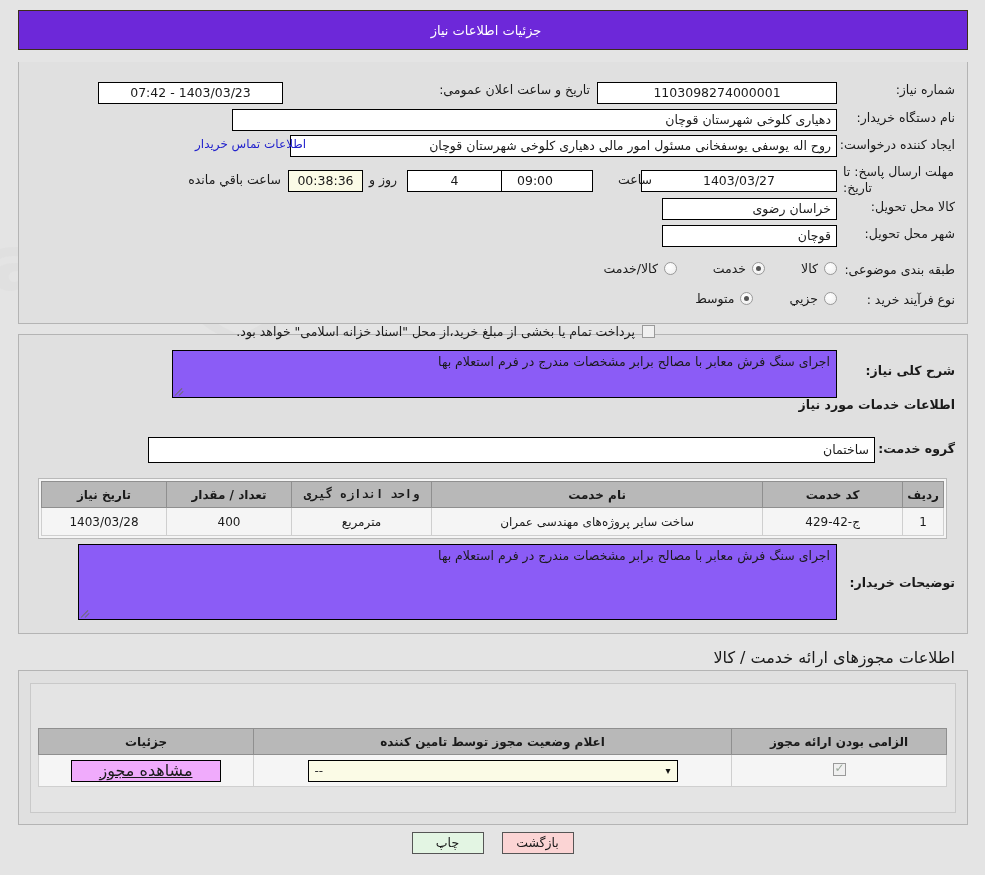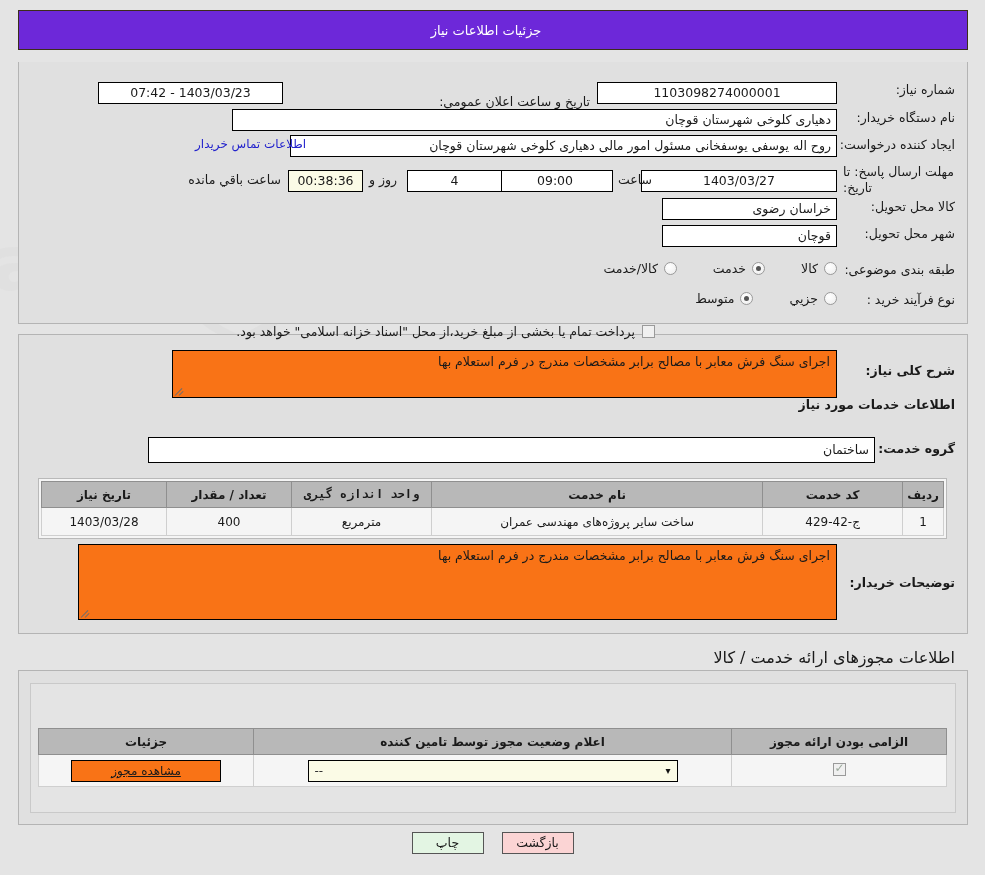--- a/index.html
+++ b/index.html
@@ -129,21 +129,21 @@
     position: absolute;
     left: 1px; top: -3px;
     font-size: 12px;
     color: #9aa89a;
     line-height: 14px;
   }
 
   
   .ta-wrap { position: absolute; z-index: 3; }
   .ta {
-    background: #f97316;
+    background: #8b5cf6;
     border: 1px solid #000000;
     font-size: 12.5px;
     color: #1a1a1a;
     padding: 3px 6px 0 6px;
     text-align: right;
     position: relative;
     overflow: hidden;
   }
   .resize-grip {
     position: absolute;
@@ -217,25 +217,25 @@
     font-size: 12px;
     display: flex;
     align-items: center;
     justify-content: space-between;
     padding: 0 6px;
     color: #333;
     cursor: pointer;
   }
   .sel .caret { font-size: 10px; color: #111; }
   .lic-btn {
-    background: #f97316;
+    background: #f0abfc;
     border: 1px solid #000000;
     height: 22px;
     line-height: 20px;
-    font-size: 12px;
+    font-size: 16px;
     text-align: center;
     color: #1a1a1a;
     cursor: pointer;
     text-decoration: underline;
   }
 
   
   .footer {
     position: absolute;
     left: 0; top: 832px;
@@ -284,42 +284,42 @@
 
 <div class="panel panel-top"></div>
 <div class="panel panel-mid"></div>
 <div class="panel panel-bottom"></div>
 
 <div class="frow" style="top:82px; right:30px;">
   <span class="lbl" style="width:110px;">شماره نیاز:</span>
 </div>
 <div class="box" style="position:absolute; top:82px; right:148px; width:240px; z-index:3;">1103098274000001</div>
 
-<div class="frow" style="top:82px; right:395px;margin-top:12px;">
+<div class="frow" style="top:82px; right:395px;">
   <span class="lbl">تاریخ و ساعت اعلان عمومی:</span>
 </div>
 <div class="box" style="position:absolute; top:82px; left:98px; width:185px; z-index:3;">1403/03/23 - 07:42</div>
 
 <div class="frow" style="top:110px; right:30px;">
   <span class="lbl" style="width:110px;">نام دستگاه خریدار:</span>
 </div>
 <div class="box rt" style="position:absolute; top:109px; right:148px; left:232px; z-index:3;">دهیاری کلوخی  شهرستان قوچان</div>
 
 <div class="frow" style="top:137px; right:30px;">
   <span class="lbl" style="width:110px;">ایجاد کننده درخواست:</span>
 </div>
 <div class="box rt" style="position:absolute; top:135px; right:148px; left:290px; border:1px solid #000; z-index:3;">روح اله یوسفی یوسفخانی مسئول امور مالی دهیاری کلوخی  شهرستان قوچان</div>
 <a class="link" style="position:absolute; top:137px; left:195px; z-index:4;">اطلاعات تماس خریدار</a>
 
 <div class="frow" style="top:164px; right:30px; width:112px;">
   <span class="lbl lbl2" style="width:112px;">مهلت ارسال پاسخ: تا تاریخ:</span>
 </div>
 <div class="box" style="position:absolute; top:170px; right:148px; width:196px; z-index:3;">1403/03/27</div>
 <span class="lbl" style="position:absolute; top:172px; right:333px; z-index:3;">ساعت</span>
-<div class="box" style="position:absolute; top:170px; right:372px; width:116px; z-index:3;">09:00</div>
+<div class="box" style="position:absolute; top:170px; right:392px; width:116px; z-index:3;">09:00</div>
 <div class="box" style="position:absolute; top:170px; right:483px; width:95px; z-index:3;">4</div>
 <span class="lbl" style="position:absolute; top:172px; right:588px; z-index:3;">روز و</span>
 <div class="box cream" style="position:absolute; top:170px; right:622px; width:75px; z-index:3;">00:38:36</div>
 <span class="lbl" style="position:absolute; top:172px; right:704px; z-index:3;">ساعت باقي مانده</span>
 
 <div class="frow" style="top:199px; right:30px;">
   <span class="lbl" style="width:110px;">کالا محل تحویل:</span>
 </div>
 <div class="box rt" style="position:absolute; top:198px; right:148px; width:175px; z-index:3;">خراسان رضوی</div>
 

